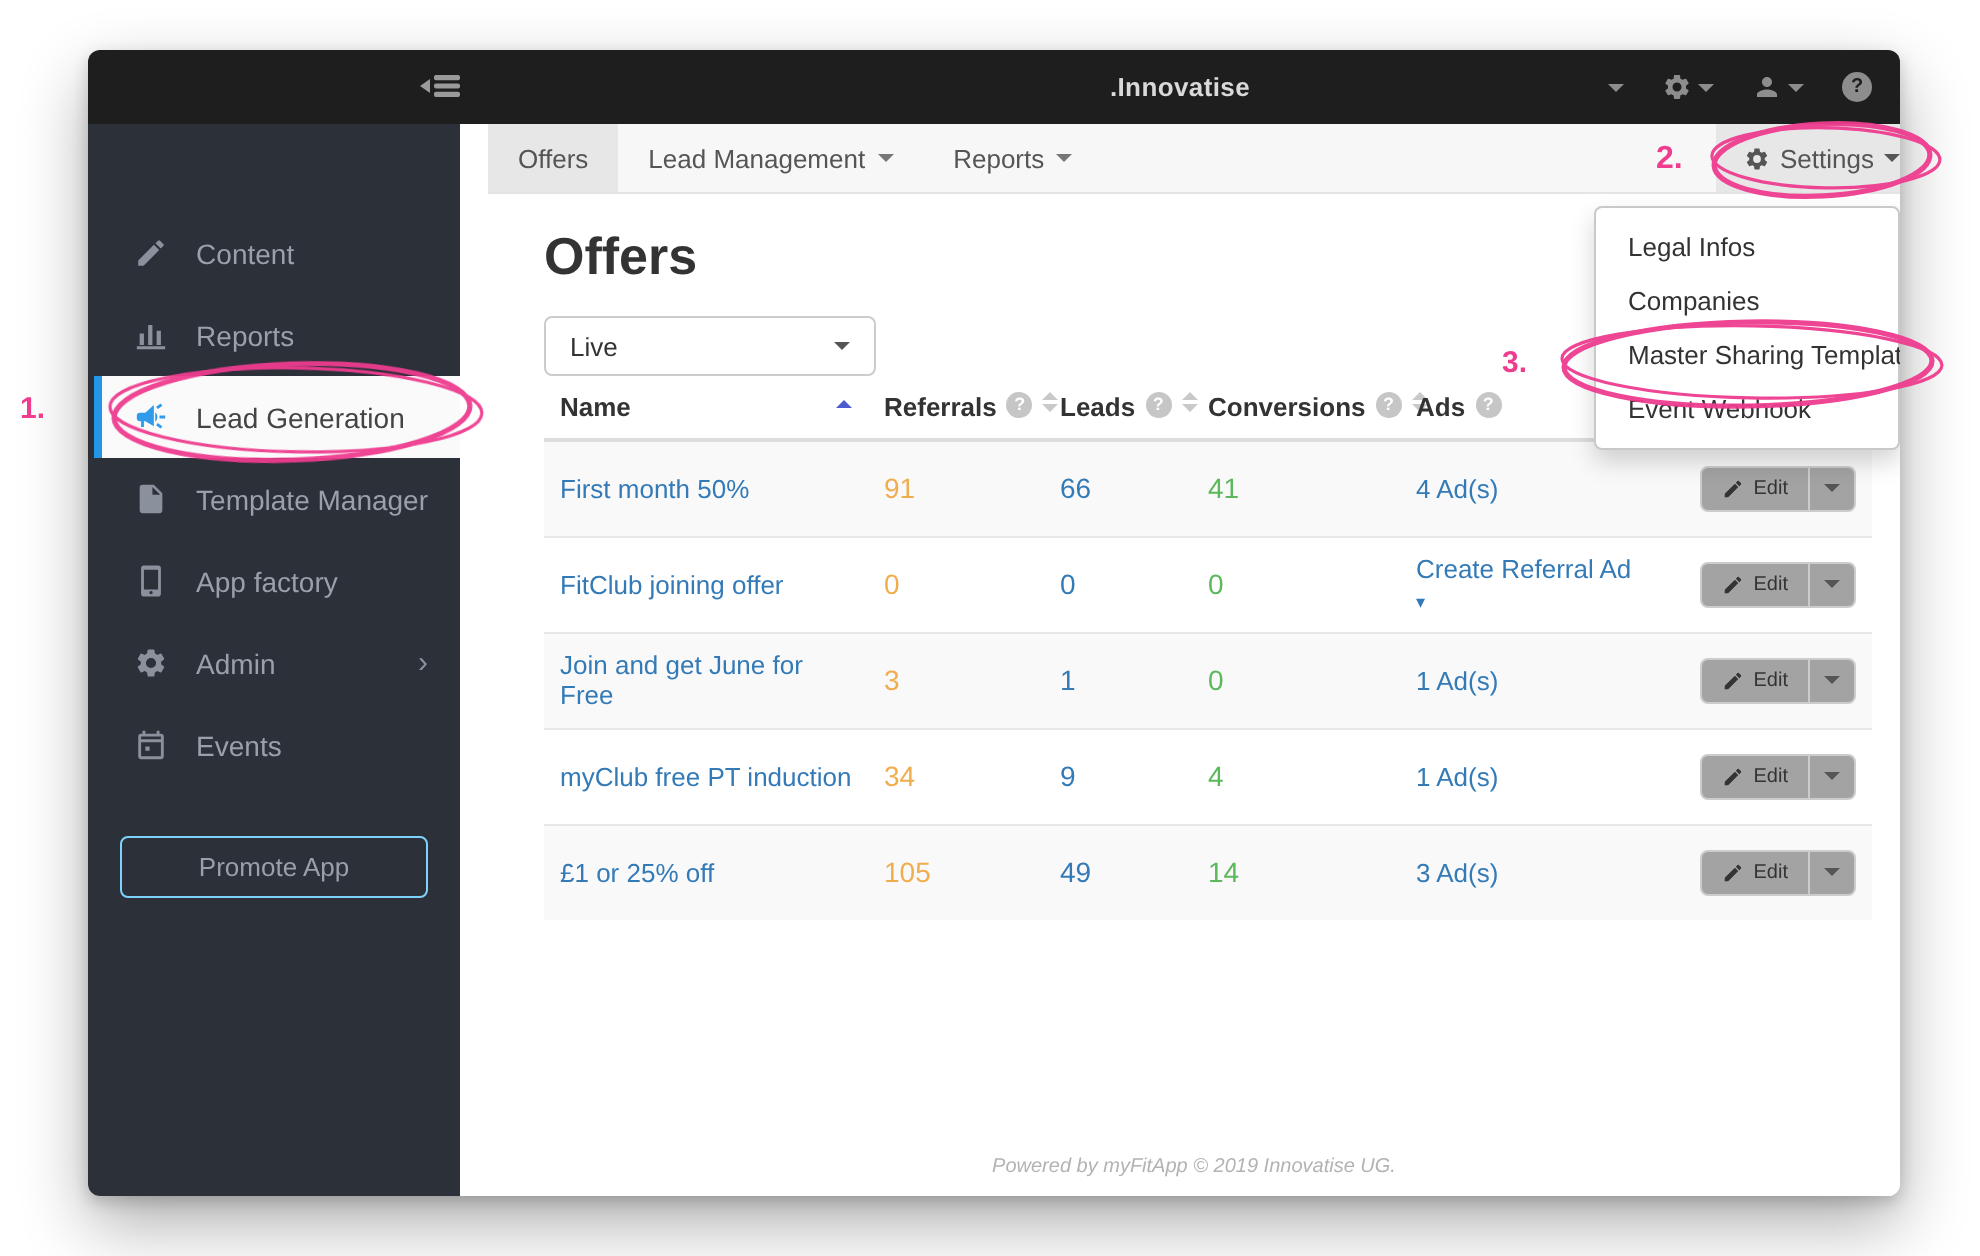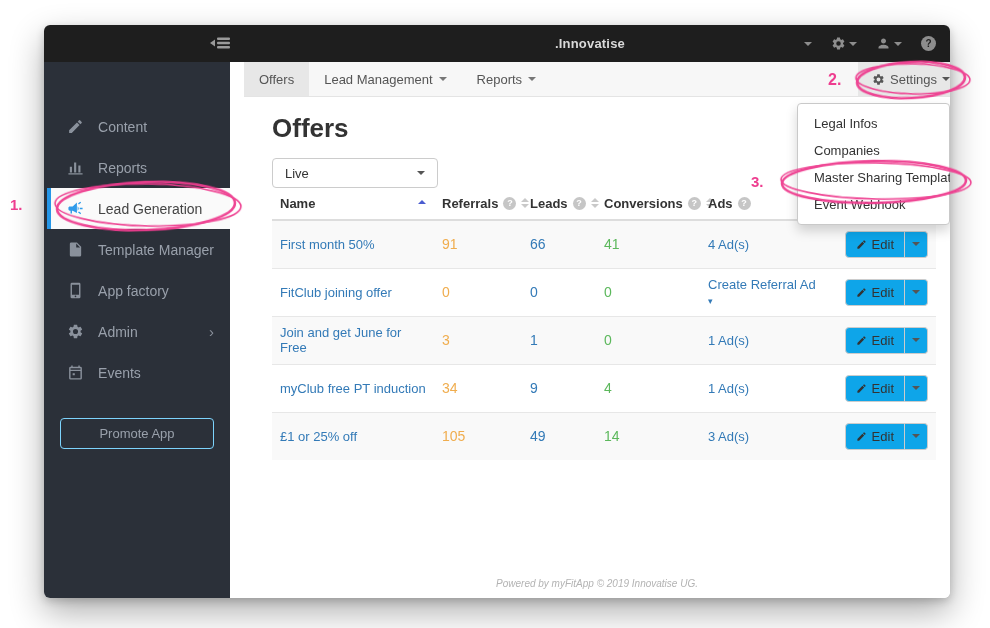--- a/index.html
+++ b/index.html
@@ -56,41 +56,41 @@
     background:#fff; display:flex; align-items:center; padding:0 12px; font-size:13px; color:#333; cursor:pointer; }
   .filter-select .caret-down { margin-left:auto; color:#555; }
 
   
   table.offers { margin-top:0; width:100%; border-collapse:collapse; table-layout:fixed; }
   table.offers col.c-name{width:162px} table.offers col.c-ref{width:88px} table.offers col.c-leads{width:74px}
   table.offers col.c-conv{width:104px} table.offers col.c-ads{width:130px} table.offers col.c-spare{width:40px}
   table.offers col.c-act{width:66px}
   th { text-align:left; font-size:13px; font-weight:700; color:#333; padding:6px 8px 7px 8px;
     border-bottom:2px solid #ddd; white-space:nowrap; cursor:pointer; }
-  th .hdr-inner { display:inline-flex; align-items:center; gap:5px; }
+  th .hdr-inner { display:inline-flex; align-items:flex-start; gap:5px; }
   td { font-size:13px; color:#333; padding:0 8px; height:48px; border-top:1px solid #e7e7e7; }
   tbody tr:first-child td { border-top:none; }
   tbody tr:nth-child(odd) { background:#f9f9f9; }
   .name-link, .ads-link { color:#337ab7; text-decoration:none; font-size:13px; cursor:pointer; }
   .num { font-size:14px; }
   .num.ref { color:#f0ad4e; } .num.leads { color:#337ab7; } .num.conv { color:#5cb85c; }
   .qmark { width:13px; height:13px; border-radius:50%; background:#c6c6c6; color:#fff; font-size:9px;
     font-weight:700; display:inline-flex; align-items:center; justify-content:center; }
   .sort { display:inline-flex; flex-direction:column; gap:2px; }
   .tri-up { width:0; height:0; border-left:4px solid transparent; border-right:4px solid transparent;
     border-bottom:4px solid #c9c9c9; }
   .tri-dn { width:0; height:0; border-left:4px solid transparent; border-right:4px solid transparent;
     border-top:4px solid #c9c9c9; }
   .tri-up.asc-active { border-bottom-color:#4a5cd0; }
   .name-sort { float:right; margin-top:4px; }
   .small-caret { font-size:9px; color:#337ab7; }
 
   .btn-group { display:inline-flex; float:right; }
-  .btn { display:inline-flex; align-items:center; gap:5px; background:#0ea5e9; border:1px solid #ccc;
-    font-size:13px; color:#333; cursor:pointer; padding:5px 10px; }
+  .btn { display:inline-flex; align-items:center; gap:5px; background:#a3a3a3; border:1px solid #ccc;
+    font-size:10px; color:#333; cursor:pointer; padding:5px 10px; }
   .btn-edit { border-radius:4px 0 0 4px; }
   .btn-caret { border-radius:0 4px 4px 0; border-left:none; padding:5px 7px; color:#555; }
   .pencil-svg { width:11px; height:11px; color:#333; }
 
   
   .dropdown { position:absolute; left:567px; top:41px; width:153px; background:#fff;
     border:1px solid #c9c9c9; border-radius:4px; box-shadow:0 6px 12px rgba(0,0,0,.17);
     padding:6px 0; z-index:60; }
   .dropdown .dd-item { display:block; padding:3px 16px; font-size:13px; line-height:21px; color:#333;
     white-space:nowrap; cursor:pointer; }

